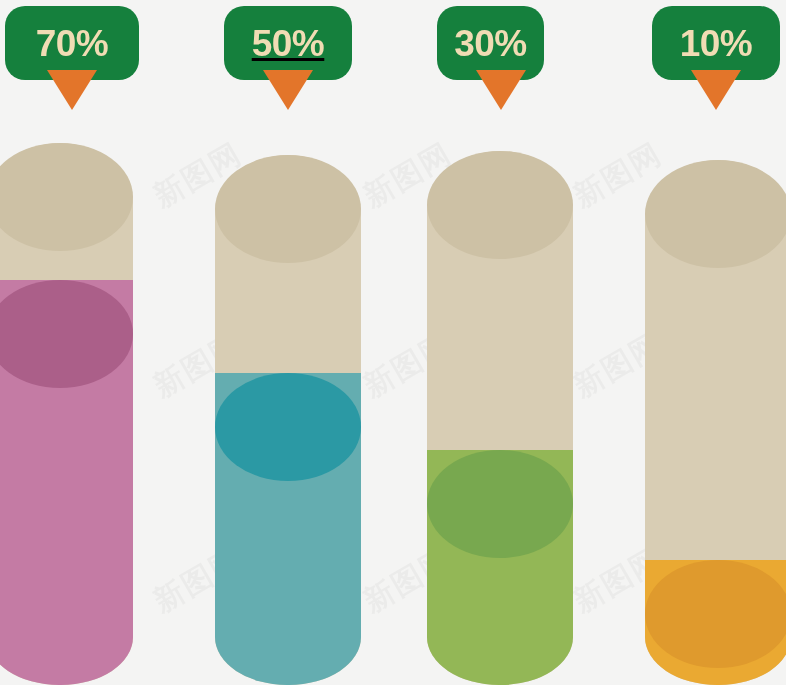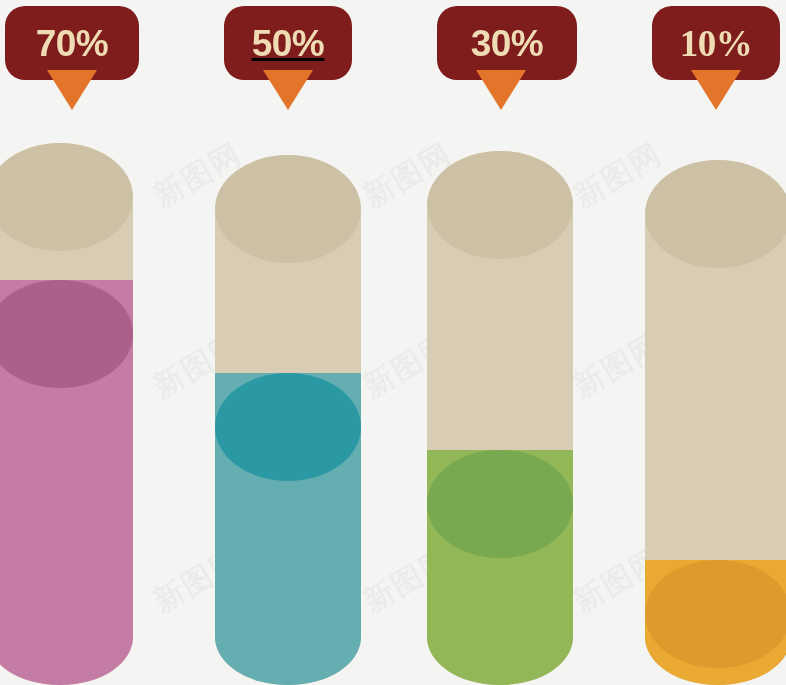--- a/index.html
+++ b/index.html
@@ -29,21 +29,21 @@
     pointer-events: none;
     white-space: nowrap;
   }
 
   
   .callout {
     position: absolute;
     top: 6px;
     height: 74px;
     border-radius: 20px;
-    background: #7f1d1d;
+    background: #15803d;
     display: flex;
     align-items: center;
     justify-content: center;
   }
   .callout-label {
     color: #f0dcb4;
     font-size: 37px;
     font-weight: 700;
     letter-spacing: -0.5px;
     line-height: 1;
@@ -148,23 +148,23 @@
   <div class="callout" style="left:5px; width:134px;">
     <span class="callout-label">70%</span>
   </div>
   <div class="callout-arrow" style="left:47px;"></div>
 
   <div class="callout" style="left:224px; width:128px;text-decoration:underline;">
     <span class="callout-label">50%</span>
   </div>
   <div class="callout-arrow" style="left:263px;"></div>
 
-  <div class="callout" style="left:437px; width:140px;">
+  <div class="callout" style="left:437px; width:107px;">
     <span class="callout-label">30%</span>
   </div>
   <div class="callout-arrow" style="left:476px;"></div>
 
-  <div class="callout" style="left:652px; width:128px;font-family:Liberation Serif, serif;">
+  <div class="callout" style="left:652px; width:128px;">
     <span class="callout-label">10%</span>
   </div>
   <div class="callout-arrow" style="left:691px;"></div>
 
 </div>
 
 </body></html>

